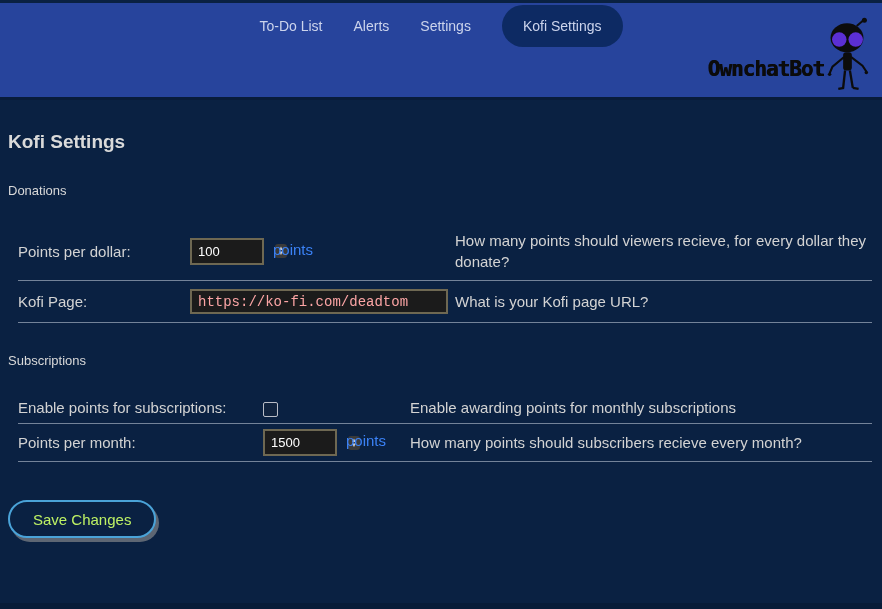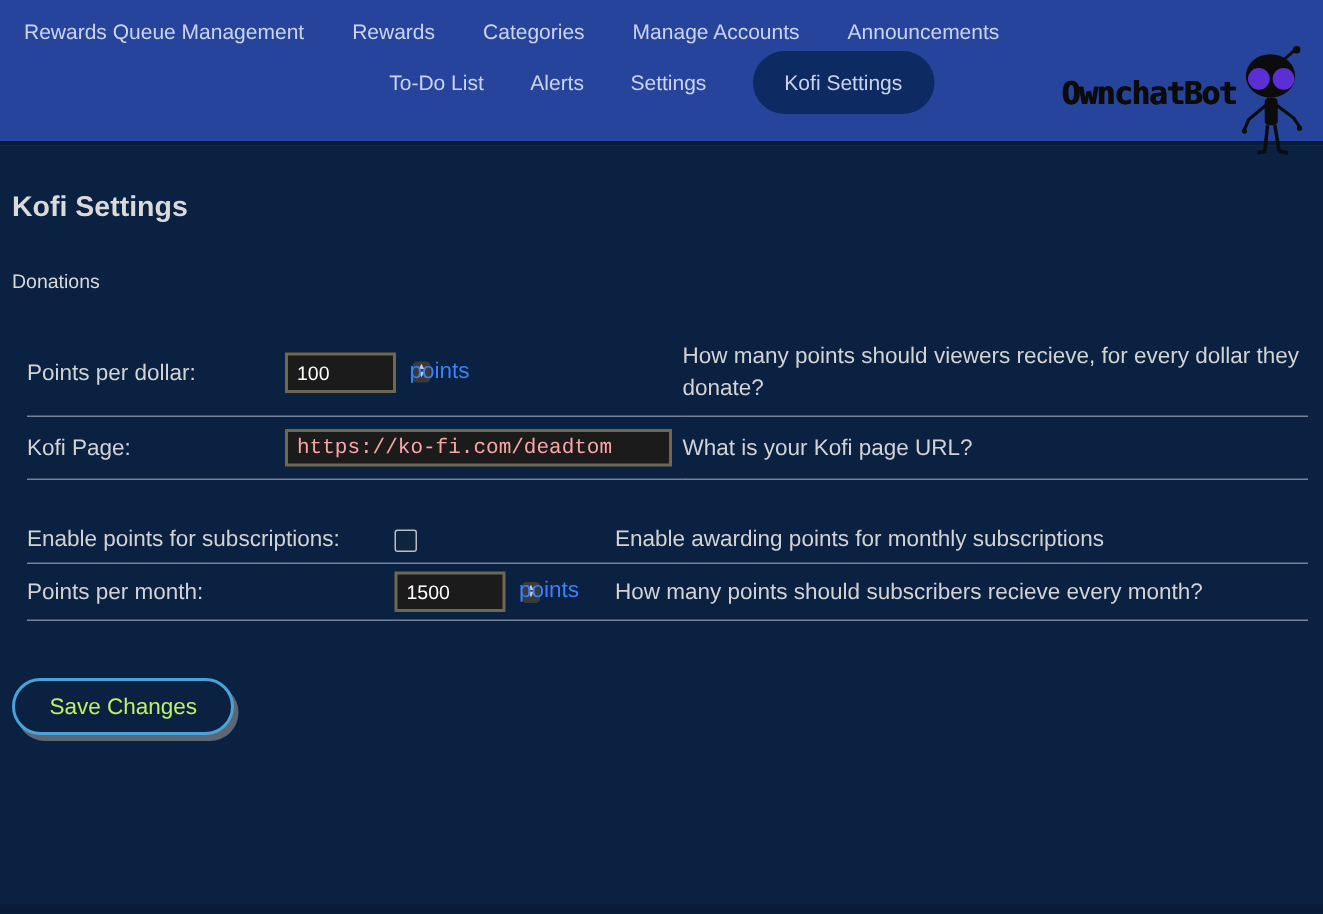--- a/index.html
+++ b/index.html
@@ -31,23 +31,23 @@
   }
   .nav-link.active {
     background: #0d2a63;
     border-radius: 22px;
     padding: 13px 21px;
   }
 
   
   .logo {
     position: absolute;
-    top: 30px; right: 6px;
+    top: 14px; right: 6px;
     display: flex;
-    align-items: center;
+    align-items: flex-end;
   }
   .logo-text {
     font-family: "DejaVu Sans Mono", monospace;
     font-weight: bold;
     font-size: 21px;
     letter-spacing: -1px;
     color: #0b0b0b;
     margin: 0 -6px 14px 0;
     text-shadow: 0.6px 0 #0b0b0b;
     white-space: nowrap;
@@ -175,27 +175,20 @@
     position: absolute;
     left: 0; right: 0; bottom: 0;
     height: 6px;
     background: #081c38;
   }
 </style>
 </head>
 <body>
 
 <nav class="topnav">
-  <div class="nav-row nav-row1">
-    <a class="nav-link">Rewards Queue Management</a>
-    <a class="nav-link">Rewards</a>
-    <a class="nav-link">Categories</a>
-    <a class="nav-link">Manage Accounts</a>
-    <a class="nav-link">Announcements</a>
-  </div>
   <div class="nav-row nav-row2">
     <a class="nav-link">To-Do List</a>
     <a class="nav-link">Alerts</a>
     <a class="nav-link">Settings</a>
     <a class="nav-link active">Kofi Settings</a>
   </div>
 
   <div class="logo">
     <span class="logo-text">OwnchatBot</span>
     <svg class="robot" viewBox="0 0 60 80" xmlns="http://www.w3.org/2000/svg">
@@ -239,20 +232,21 @@
     <tr>
       <td class="col-label">Kofi Page:</td>
       <td class="col-control">
         <input type="text" class="textinput" value="https://ko-fi.com/deadtom" style="">
       </td>
       <td class="col-desc">What is your Kofi page URL?</td>
     </tr>
   </tbody>
     </table>
 
+  <h2 class="section-heading">Subscriptions</h2>
   <table class="settings-table subscriptions">
     <tbody>
         <tr>
       <td class="col-label">Enable points for subscriptions:</td>
       <td class="col-control">
         <span class="checkbox" role="checkbox"></span>
       </td>
       <td class="col-desc">Enable awarding points for monthly subscriptions</td>
     </tr>
     <tr>

